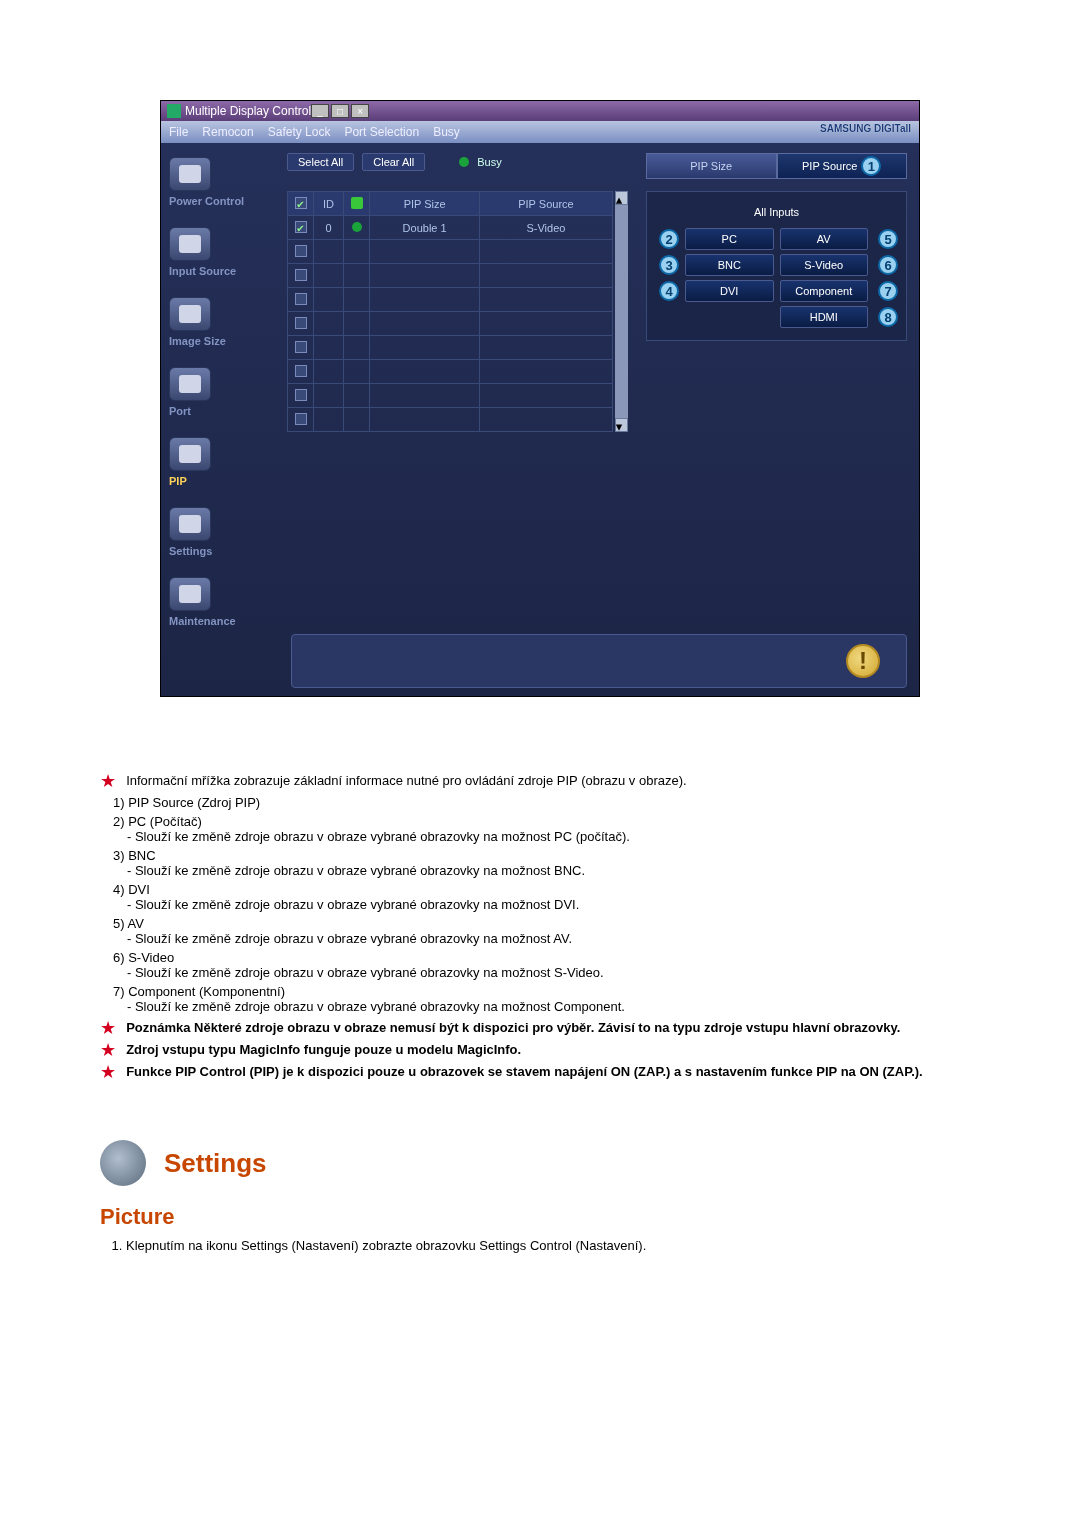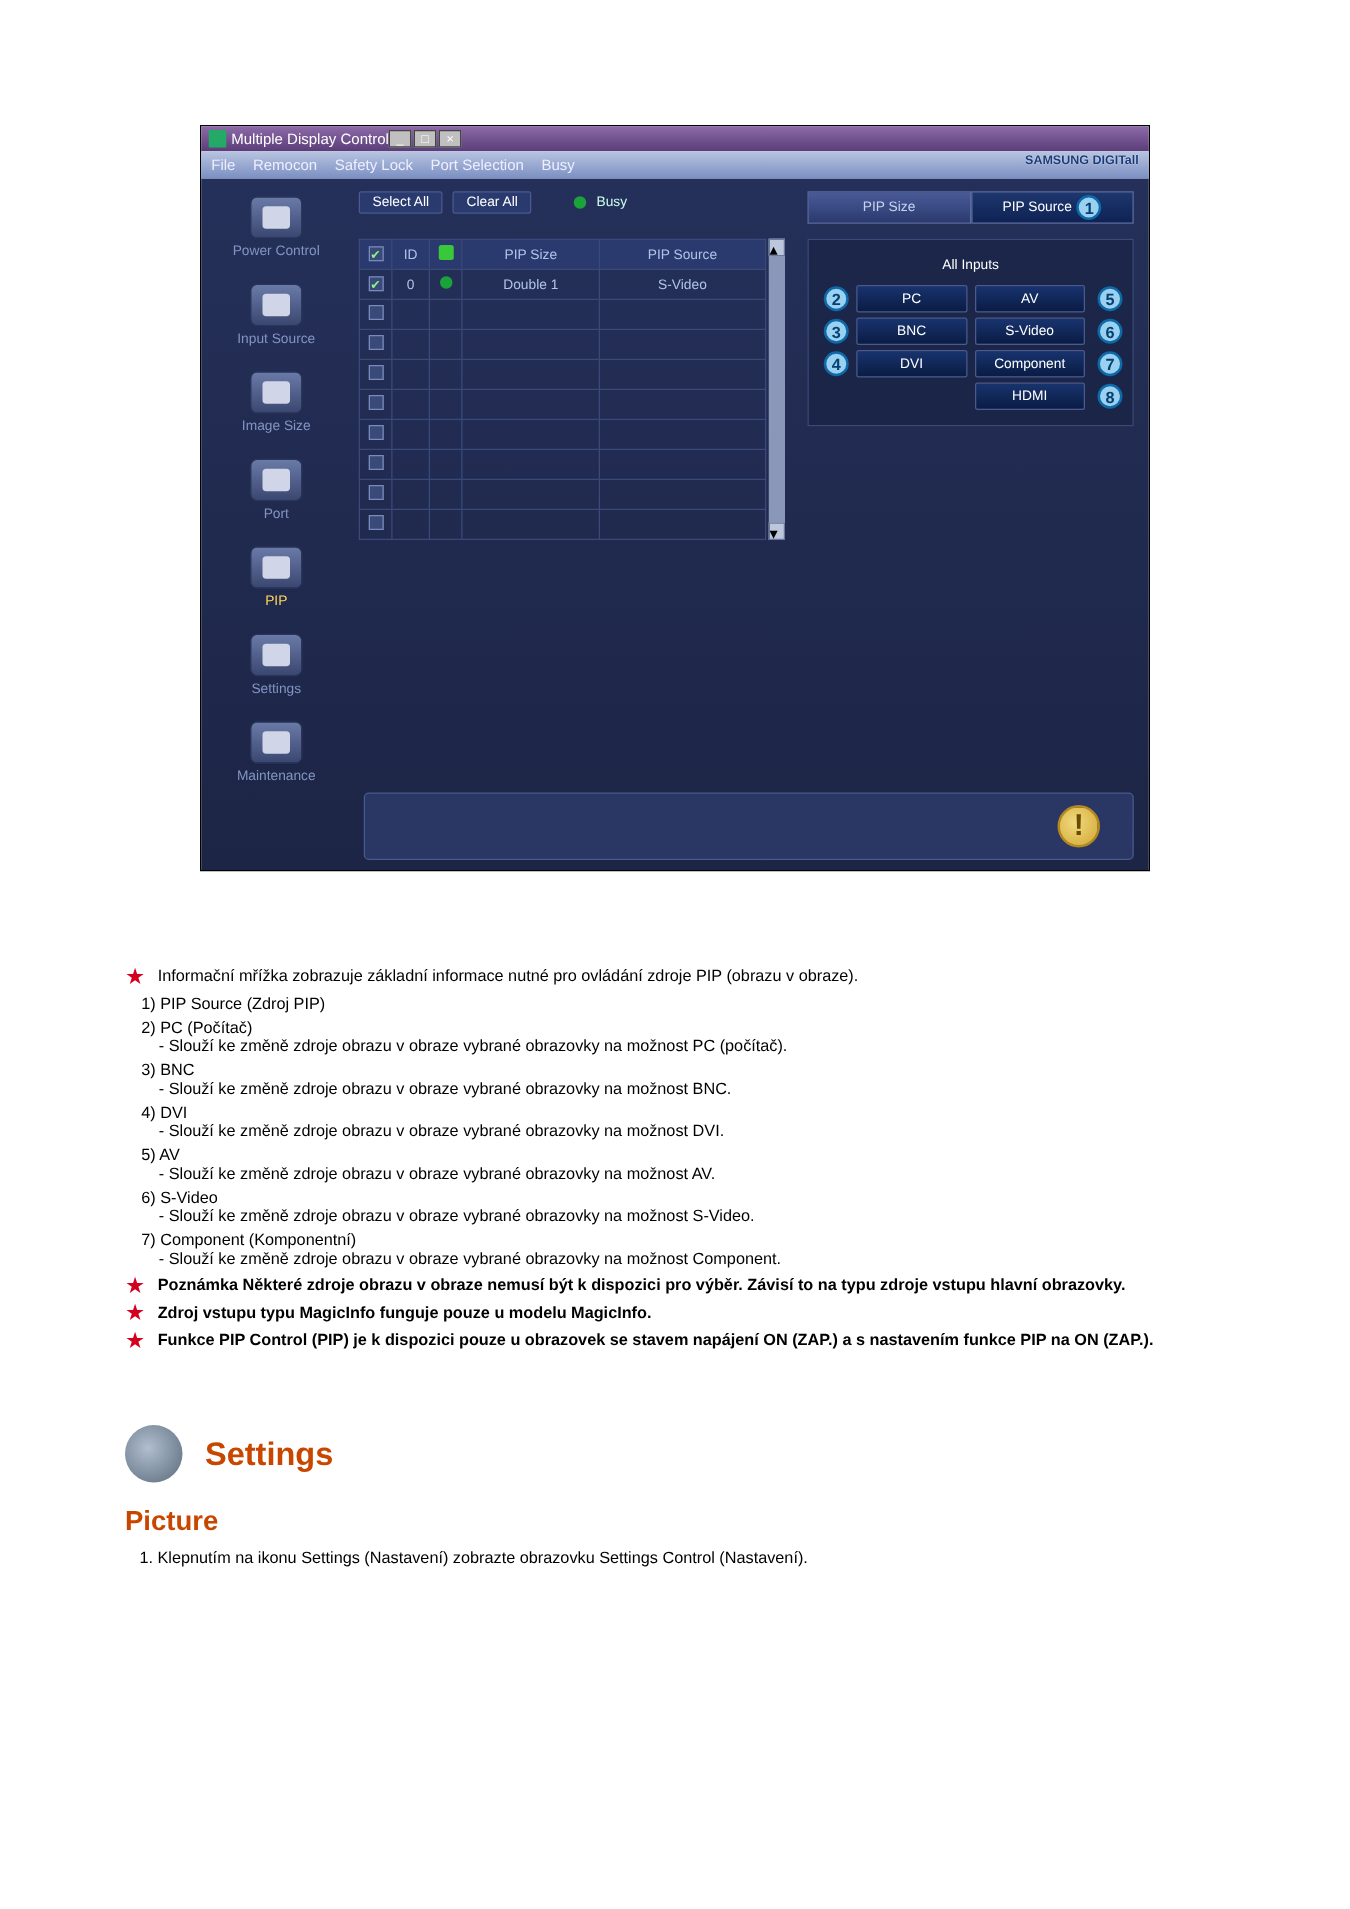--- a/index.html
+++ b/index.html
@@ -13,21 +13,21 @@
   .titlebar-icon { width: 14px; height: 14px; background: #2a6; display: inline-block; }
   .winbtns { display: flex; gap: 2px; }
   .winbtn { width: 18px; height: 14px; background: #c0c0c0; border: 1px solid #444; display: inline-flex; align-items: center; justify-content: center; font-size: 10px; }
 
   .menubar { background: linear-gradient(#b8c4e0, #7a8fc2); color: #eef; font-size: 12px; padding: 4px 8px; display: flex; gap: 14px; position: relative; }
   .menubar .right-img { position: absolute; right: 8px; top: 2px; color: #1a3a7a; font-weight: bold; font-size: 10px; text-shadow: 0 0 1px #fff; }
 
   .content { background: linear-gradient(#25305a, #1c2545); display: flex; min-height: 430px; position: relative; padding-bottom: 55px; }
 
   .sidebar { width: 120px; padding: 14px 8px; display: flex; flex-direction: column; gap: 20px; }
-  .sidebar-item { display: flex; flex-direction: column; align-items: center; gap: 4px; color: #8394c2; font-size: 11px; }
+  .sidebar-item { display: flex; flex-direction: column; gap: 4px; color: #8394c2; font-size: 11px; font-weight: bold; }
   .sidebar-item.active .sidebar-label { color: #ffd258; }
   .sidebar-icon { width: 42px; height: 34px; border-radius: 6px; background: linear-gradient(#6a7aa8, #3a4770); border: 1px solid #2a355a; display: flex; align-items: center; justify-content: center; }
   .sidebar-icon .inner-icon { width: 22px; height: 18px; background: #d0d6e8; border-radius: 3px; }
 
   .main { flex: 1; display: flex; justify-content: space-between; }
 
   .grid-area { flex: 1; padding: 10px 6px 10px 6px; }
   .toolbar-row { display: flex; gap: 8px; align-items: center; font-size: 11px; color: #cfe; margin-bottom: 6px; }
   .tbtn { padding: 2px 10px; background: #2a3a6e; border: 1px solid #4a5a8e; color: #fff; border-radius: 2px; }
   .busy-dot { width: 10px; height: 10px; border-radius: 50%; background: #1aa33a; display: inline-block; }

